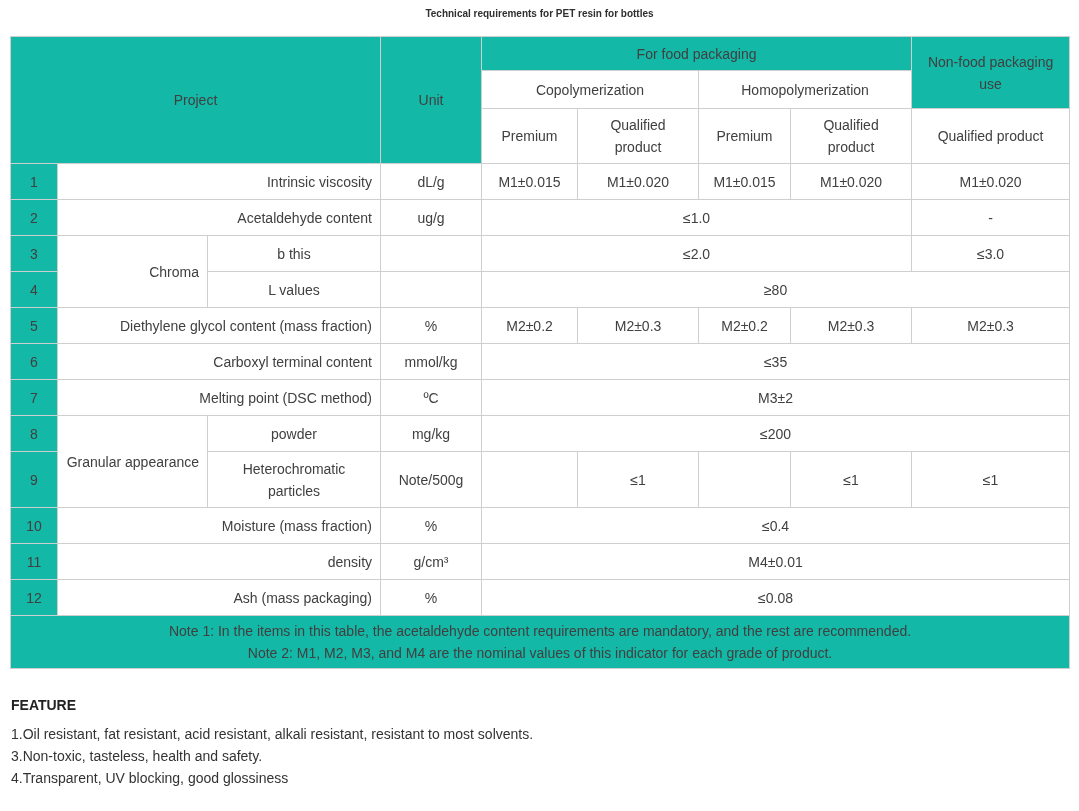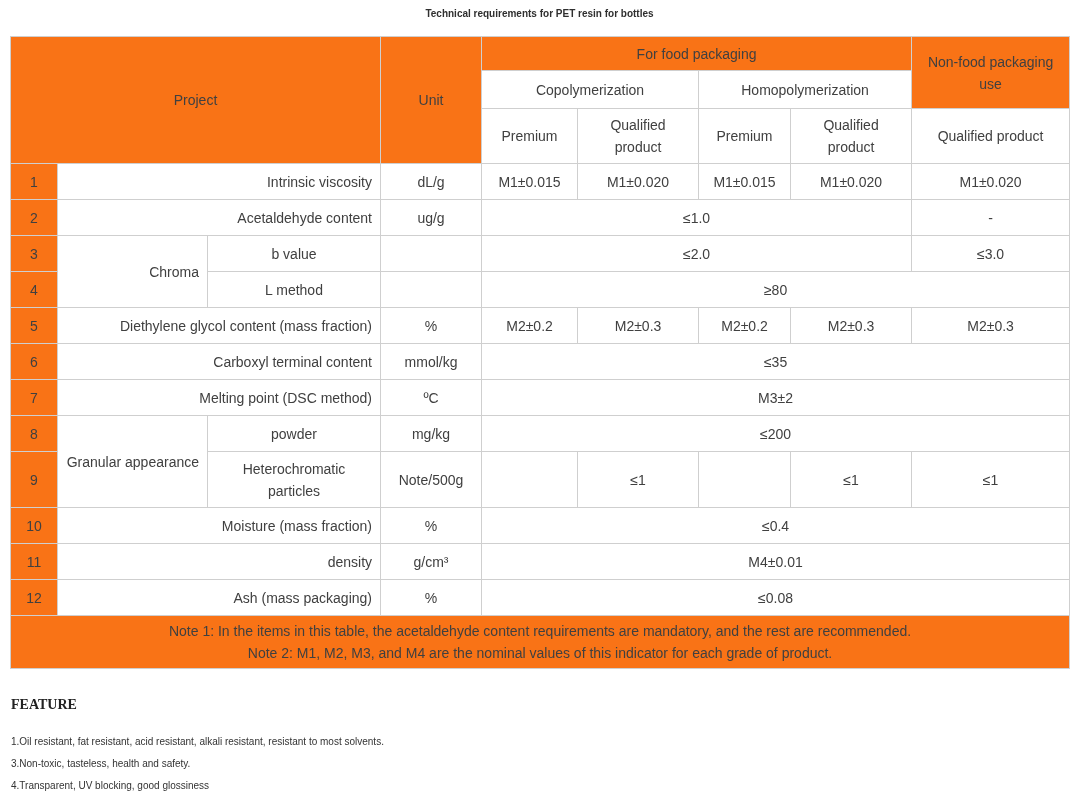--- a/index.html
+++ b/index.html
@@ -27,45 +27,44 @@
     color: #404040;
   }
   table.spec th, table.spec td {
     border: 1px solid #cfcfcf;
     font-weight: normal;
     vertical-align: middle;
     padding: 4px 8px;
     line-height: 22px;
     overflow: hidden;
   }
-  .gray { background: #f97316; }
+  .gray { background: #14b8a6; }
   .c   { text-align: center; padding-left: 2px; padding-right: 2px; }
   .l15 { text-align: center; padding-left: 15px; padding-right: 12px; }
   .l20 { text-align: right; padding-left: 20px; padding-right: 10px; }
   tr.hA  { height: 34px; }
   tr.hB  { height: 38px; }
   tr.hC  { height: 55px; }
   tr.hr  { height: 36px; }
   tr.h9  { height: 56px; }
   td.notes-cell {
     text-align: center;
     padding: 5px 15px;
     line-height: 23px;
   }
   .feature { margin-top: 26px; padding-left: 1px; }
   .feature-heading {
     font-size: 14px;
     font-weight: bold;
     color: #222222;
     line-height: 20px;
-    margin-bottom: 16px;
-    font-family: Liberation Serif, serif;
+    margin-bottom: 8px;
   }
   .feature-item {
-    font-size: 10px;
+    font-size: 14px;
     color: #333333;
     line-height: 22px;
   }
 </style>
 </head>
 <body>
 
 <div class="page">
 
   <div class="title">Technical requirements for PET resin for bottles</div>
@@ -117,29 +116,29 @@
       <td class="gray c">2</td>
       <td class="l20" colspan="2">Acetaldehyde content</td>
       <td class="c">ug/g</td>
       <td class="c" colspan="4">≤1.0</td>
       <td class="c">-</td>
     </tr>
 
     <tr class="hr">
       <td class="gray c">3</td>
       <td class="l20" rowspan="2">Chroma</td>
-      <td class="l15">b value</td>
+      <td class="l15">b this</td>
       <td class="c"></td>
       <td class="c" colspan="4">≤2.0</td>
       <td class="c">≤3.0</td>
     </tr>
 
     <tr class="hr">
       <td class="gray c">4</td>
-      <td class="l15">L method</td>
+      <td class="l15">L values</td>
       <td class="c"></td>
       <td class="c" colspan="5">≥80</td>
     </tr>
 
     <tr class="hr">
       <td class="gray c">5</td>
       <td class="l20" colspan="2">Diethylene glycol content (mass fraction)</td>
       <td class="c">%</td>
       <td class="c">M2±0.2</td>
       <td class="c">M2±0.3</td>

